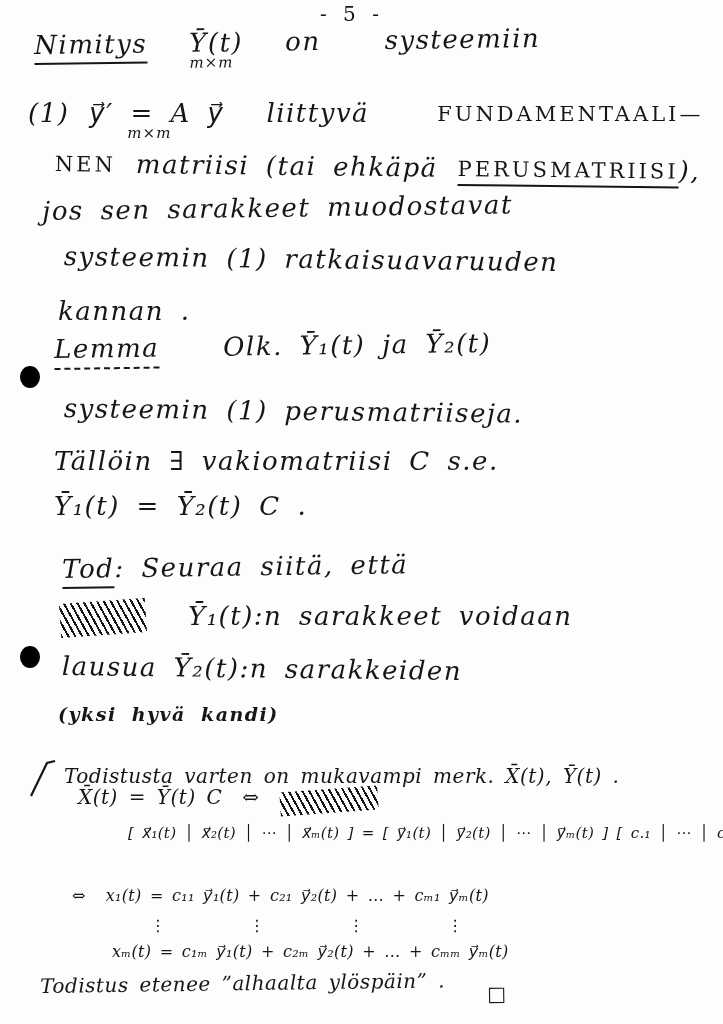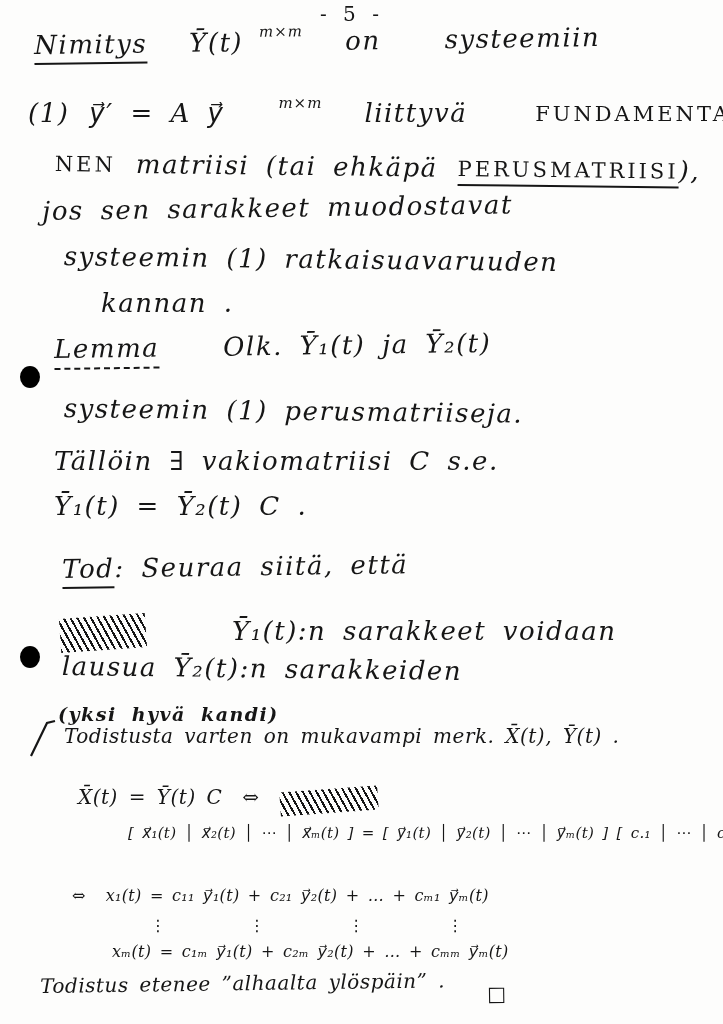--- a/index.html
+++ b/index.html
@@ -15,21 +15,21 @@
   .line{position:absolute;white-space:nowrap;display:flex;align-items:flex-start;transform-origin:left top;}
   .hw{font-style:italic;font-size:26px;letter-spacing:1.5px;word-spacing:7px;}
   .hw-sm{font-style:italic;font-size:20px;letter-spacing:0.5px;word-spacing:4px;}
   .hw-xs{font-style:italic;font-size:16px;letter-spacing:0.3px;word-spacing:3px;}
   .caps{font-style:normal;font-size:21px;letter-spacing:3px;word-spacing:5px;}
   .pagenum{font-style:normal;font-size:20px;letter-spacing:5px;}
   .ul{border-bottom:2px solid #161616;padding-bottom:3px;}
   .ul-dash{border-bottom:2px dashed #161616;padding-bottom:4px;}
   .r-neg{transform:rotate(-0.8deg);}
   .r-pos{transform:rotate(0.7deg);}
-  .stack{display:inline-flex;flex-direction:row;align-items:flex-start;gap:16px;}
+  .stack{display:inline-flex;flex-direction:column;align-items:flex-start;}
   .stack .sub{font-size:15px;font-style:italic;letter-spacing:1px;margin-top:-4px;}
   .bullet{position:absolute;width:20px;height:22px;border-radius:50%;background:#000;}
   .scribble{display:inline-block;background:repeating-linear-gradient(65deg,#161616 0 2px,transparent 2px 6px);transform:rotate(-4deg);}
   .scribble-a{width:86px;height:34px;}
   .scribble-b{width:98px;height:24px;margin-top:4px;}
   .mgap-s{margin-right:20px;}
   .mgap-m{margin-right:42px;}
   .mgap-l{margin-right:64px;}
   .dots-row{font-style:normal;font-size:16px;word-spacing:78px;}
   .qed{font-style:normal;font-size:20px;}
@@ -70,50 +70,50 @@
     <span class="caps mgap-s" style="margin-top:4px;text-align:right;">NEN</span>
     <span class="mgap-s">matriisi (tai ehkäpä</span>
     <span class="caps ul" style="margin-top:4px;">PERUSMATRIISI</span>
     <span>),</span>
   </div>
 
   <div class="line hw r-neg" style="top:196px;left:42px;">jos sen sarakkeet muodostavat</div>
 
   <div class="line hw r-pos" style="top:241px;left:64px;">systeemin (1) ratkaisuavaruuden</div>
 
-  <div class="line hw" style="top:288px;left:58px;margin-left:43px;">kannan .</div>
+  <div class="line hw" style="top:296px;left:58px;">kannan .</div>
 
   <div class="line hw r-neg" style="top:334px;left:54px;">
     <span class="ul-dash mgap-l">Lemma</span>
     <span>Olk.  Ȳ₁(t)  ja  Ȳ₂(t)</span>
   </div>
 
   <div class="line hw r-pos" style="top:393px;left:64px;">systeemin (1) perusmatriiseja.</div>
 
   <div class="line hw" style="top:491px;left:54px;">Ȳ₁(t) = Ȳ₂(t) C .</div>
 
   <div class="line hw" style="top:446px;left:54px;">Tällöin ∃ vakiomatriisi C s.e.</div>
 
   <div class="line hw r-neg" style="top:554px;left:62px;">
     <span class="ul">Tod</span>
     <span>:  Seuraa siitä, että</span>
   </div>
 
-  <div class="line hw" style="top:616px;left:60px;gap:44px;">
+  <div class="line hw" style="top:601px;left:60px;">
     <span class="scribble scribble-a mgap-m"></span>
     <span>Ȳ₁(t):n sarakkeet voidaan</span>
   </div>
 
   <div class="line hw r-pos" style="top:651px;left:62px;">lausua Ȳ₂(t):n sarakkeiden</div>
 
   <div class="line hw" style="top:699px;left:58px;">
     <span class="aside" style="margin-top:4px;font-weight:bold;">(yksi hyvä kandi)</span>
   </div>
 
-  <div class="line hw-sm" style="top:716px;left:28px;">
+  <div class="line hw-sm" style="top:756px;left:28px;">
     <svg class="root-mark" width="28" height="40">
       <path d="M3 38 L19 5 L27 3" stroke="#161616" stroke-width="2.2" fill="none"></path>
     </svg>
     <span style="margin-top:8px;">Todistusta varten on mukavampi merk. X̄(t), Ȳ(t) .</span>
   </div>
 
   <div class="line hw-sm" style="top:785px;left:78px;text-align:right;">
     <span class="mgap-s">X̄(t) = Ȳ(t) C</span>
     <span class="mgap-s" style="font-style:normal;">⇔</span>
     <span class="scribble scribble-b"></span>

